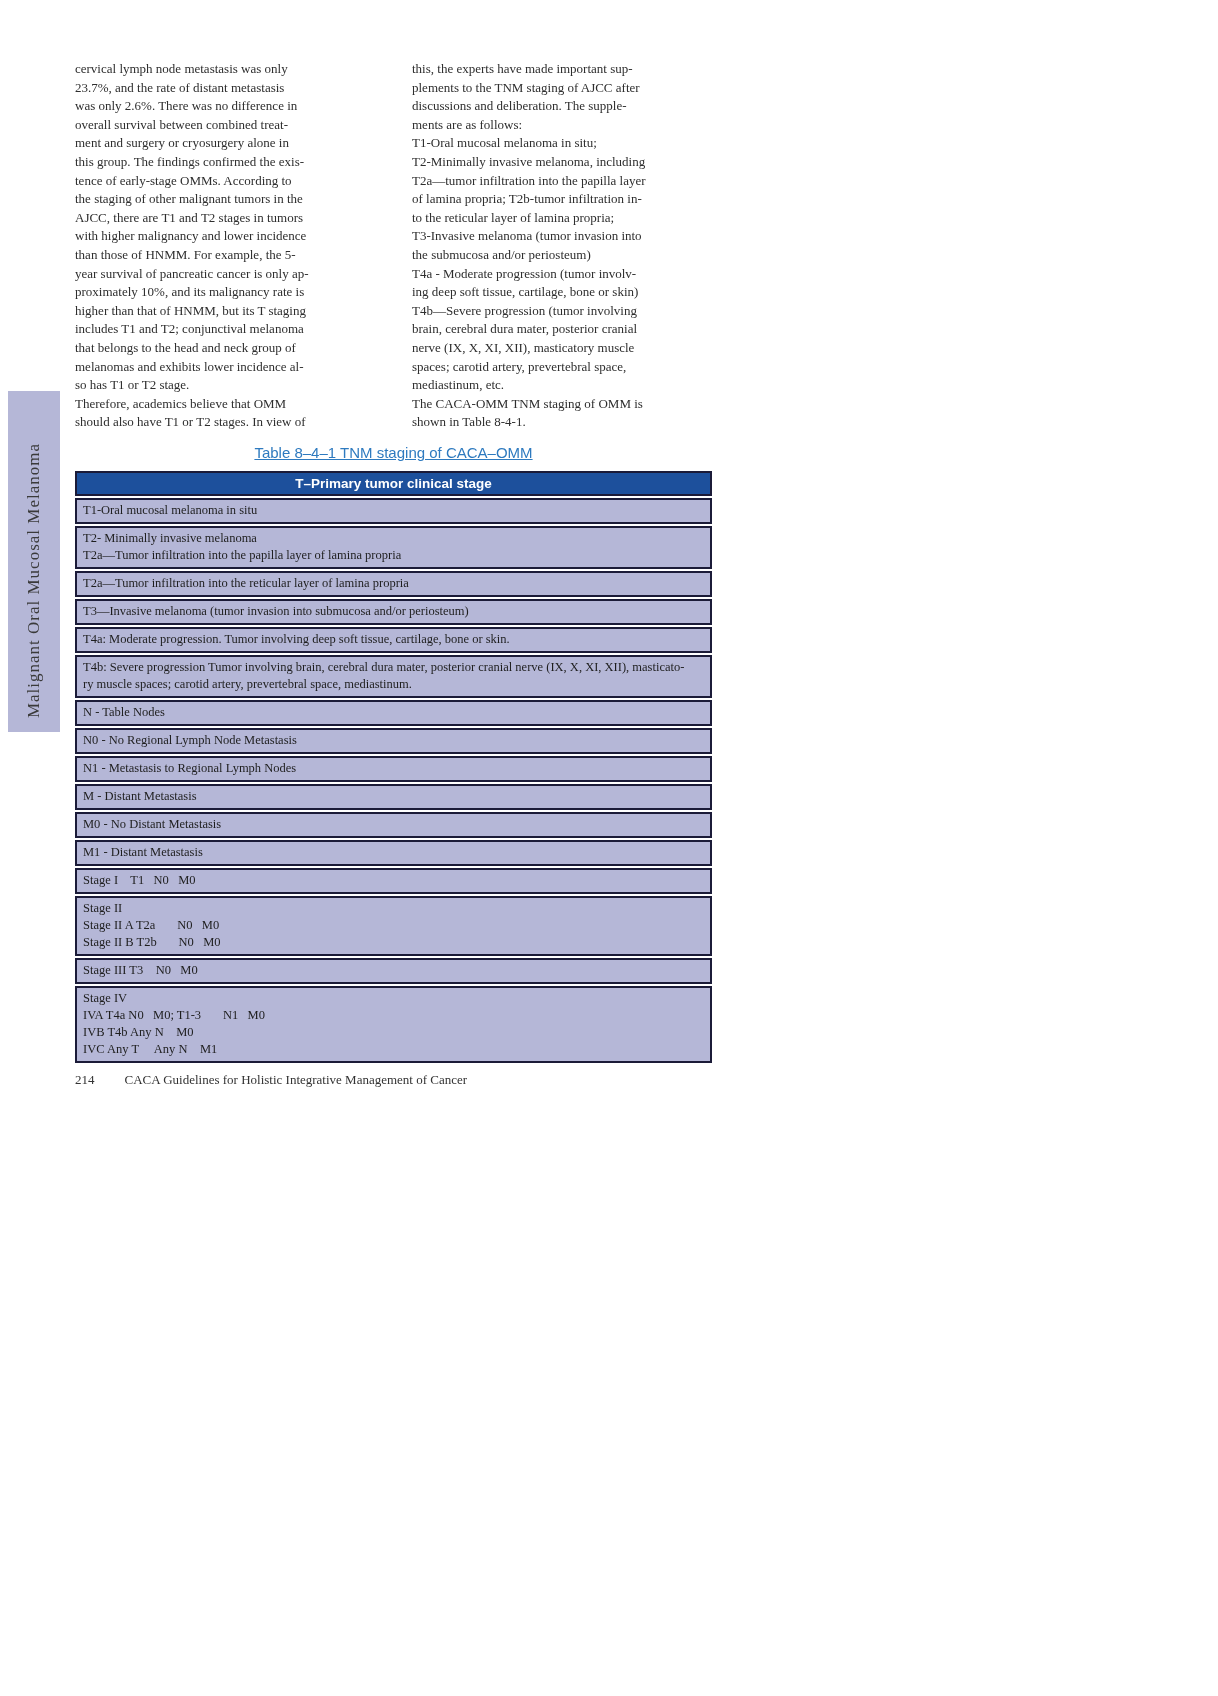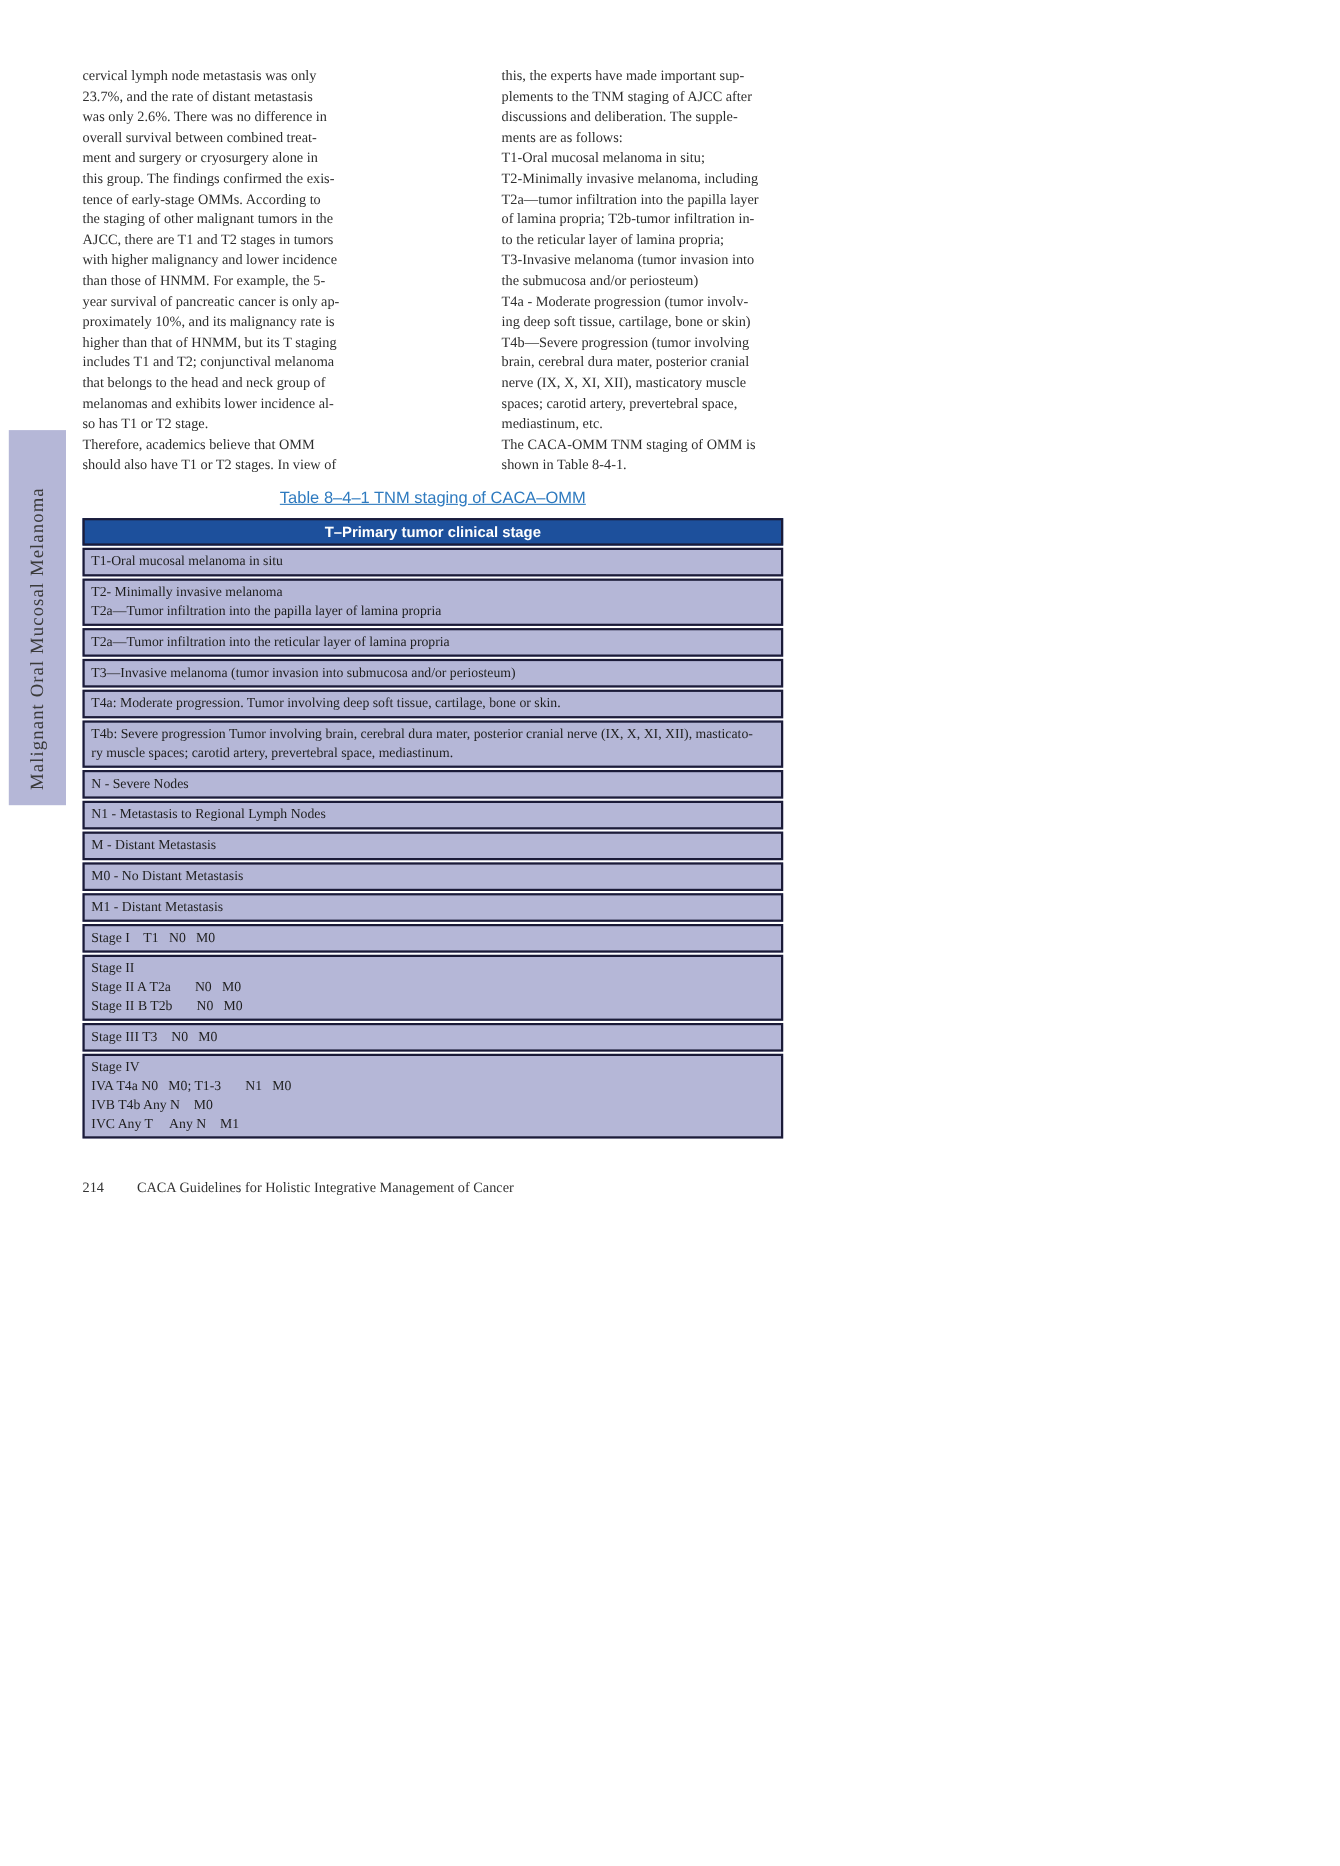--- a/index.html
+++ b/index.html
@@ -31,21 +31,21 @@
     writing-mode:vertical-rl;
     transform:rotate(180deg);
     font-size:17px;
     letter-spacing:1px;
     color:#3a3a3a;
     white-space:nowrap;
   }
   
   .col{position:absolute;top:60px;}
   .col.left{left:75px;width:326px;}
-  .col.right{left:412px;width:330px;margin-left:44px;}
+  .col.right{left:412px;width:330px;}
   .tline{
     font-size:13px;
     line-height:18.6px;
     white-space:nowrap;
     color:var(--ink);
   }
   
   .table-title{
     position:absolute;left:75px;top:444px;width:637px;
     text-align:center;
@@ -147,21 +147,22 @@
   <div class="tnm-table">
     <div class="thead">T–Primary tumor clinical stage</div>
   <div class="trow">T1-Oral mucosal melanoma in situ</div>
       <div class="trow">T2- Minimally invasive melanoma
 T2a—Tumor infiltration into the papilla layer of lamina propria</div>
       <div class="trow">T2a—Tumor infiltration into the reticular layer of lamina propria</div>
       <div class="trow">T3—Invasive melanoma (tumor invasion into submucosa and/or periosteum)</div>
       <div class="trow">T4a: Moderate progression. Tumor involving deep soft tissue, cartilage, bone or skin.</div>
       <div class="trow">T4b: Severe progression Tumor involving brain, cerebral dura mater, posterior cranial nerve (IX, X, XI, XII), masticato-
 ry muscle spaces; carotid artery, prevertebral space, mediastinum.</div>
-      <div class="trow">N - Severe Nodes</div>
+      <div class="trow">N - Table Nodes</div>
+      <div class="trow">N0 - No Regional Lymph Node Metastasis</div>
       <div class="trow">N1 - Metastasis to Regional Lymph Nodes</div>
       <div class="trow">M - Distant Metastasis</div>
       <div class="trow">M0 - No Distant Metastasis</div>
       <div class="trow">M1 - Distant Metastasis</div>
       <div class="trow">Stage I    T1   N0   M0</div>
       <div class="trow">Stage II
 Stage II A T2a       N0   M0
 Stage II B T2b       N0   M0</div>
       <div class="trow">Stage III T3    N0   M0</div>
       <div class="trow">Stage IV

